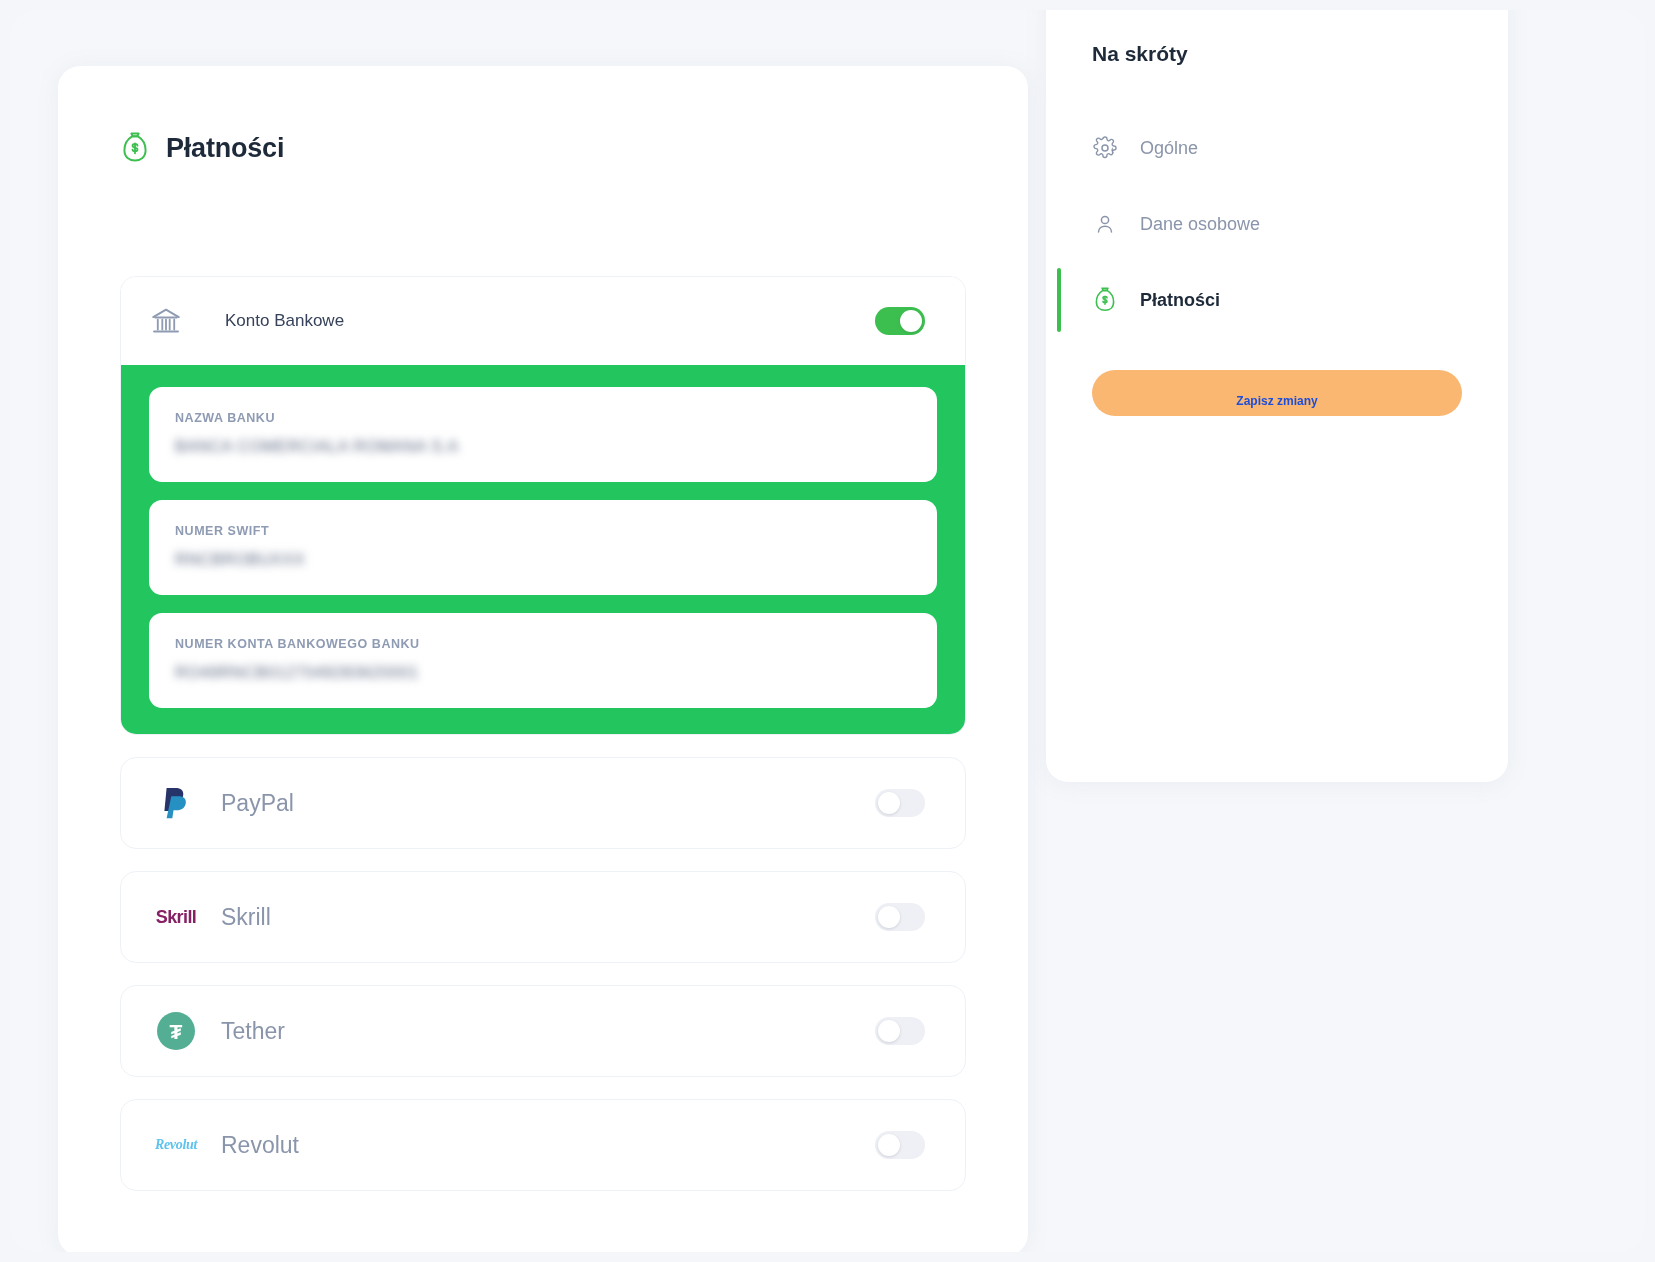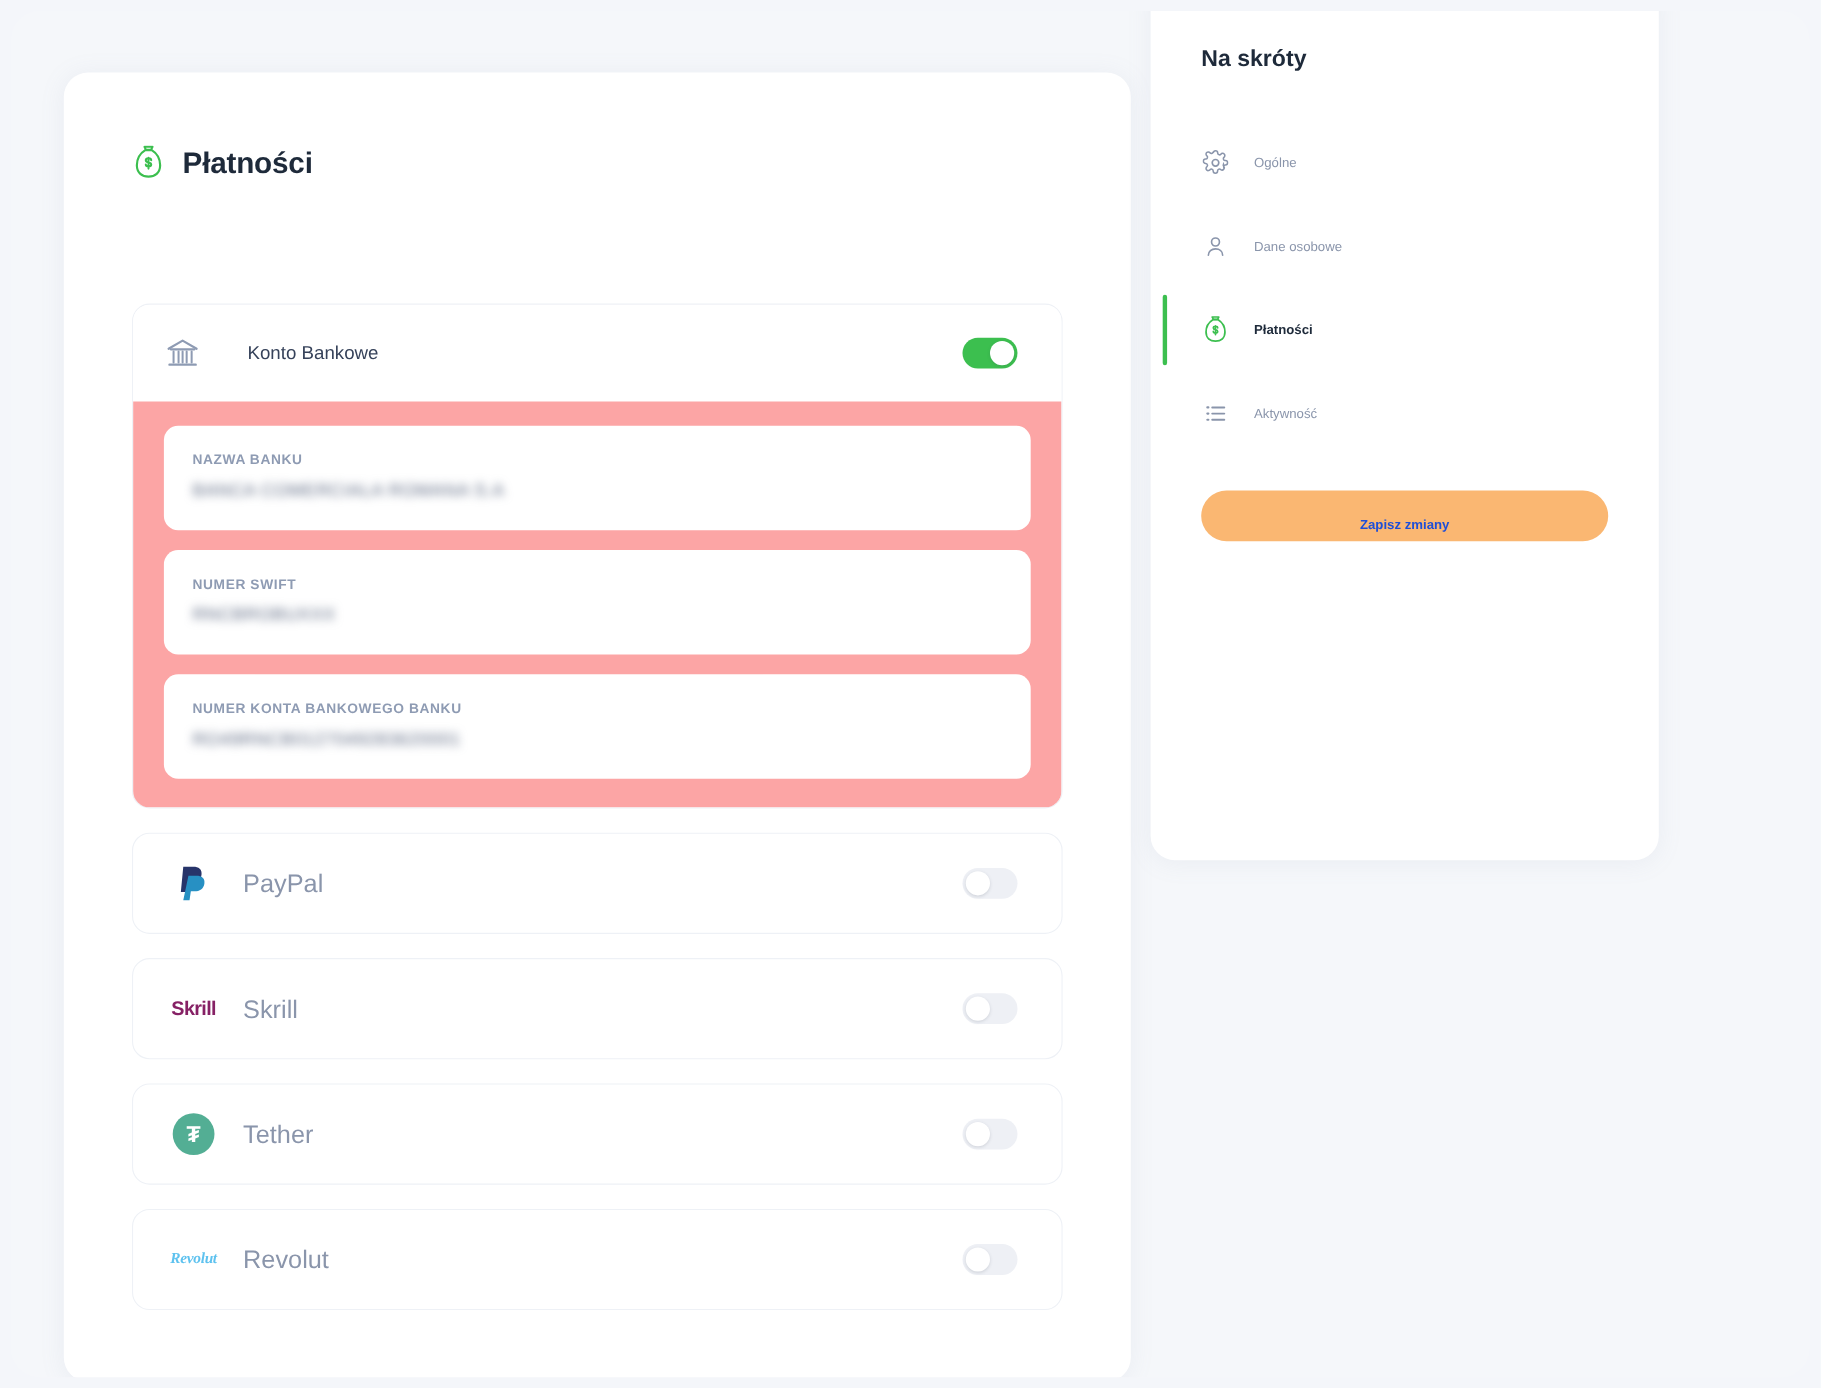--- a/index.html
+++ b/index.html
@@ -87,21 +87,21 @@
   .bank-head-icon { width: 34px; height: 34px; margin-right: 22px; flex: none; }
 
   .bank-head-label {
     font-size: 17px;
     color: #36425a;
     flex: 1;
     margin-left: 20px;
   }
 
   .bank-fields {
-    background: #fca5a5;
+    background: #22c55e;
     padding: 22px 28px 26px 28px;
   }
 
   .field-box {
     background: #ffffff;
     border-radius: 13px;
     padding: 24px 26px 26px 26px;
     margin-bottom: 18px;
     min-height: 92px;
   }
@@ -209,21 +209,21 @@
     width: 26px;
     height: 26px;
     flex: none;
     margin-right: 22px;
     display: flex;
     align-items: center;
     justify-content: center;
   }
 
   .nav-item .nav-label {
-    font-size: 12px;
+    font-size: 18px;
     color: #8a95ab;
   }
 
   .nav-item.active .nav-label {
     color: #1e2a3a;
     font-weight: bold;
   }
 
   .nav-item.active::before {
     content: "";
@@ -414,29 +414,20 @@
               <svg width="24" height="26" viewBox="0 0 24 26" fill="none" xmlns="http://www.w3.org/2000/svg">
                 <path d="M9 1.2h6l-1.1 2.1h-3.8L9 1.2z" stroke="#3cbf4f" stroke-width="1.5" stroke-linejoin="round"></path>
                 <path d="M9.6 3.6c-3.1 1.9-6.2 5.9-6.2 11.3 0 5.6 3.9 8.3 8.6 8.3s8.6-2.7 8.6-8.3c0-5.4-3.1-9.4-6.2-11.3H9.6z" stroke="#3cbf4f" stroke-width="1.6" stroke-linejoin="round"></path>
                 <path d="M12 9.3v8M14 11.1c0-.9-.9-1.5-2-1.5s-2 .6-2 1.5.9 1.4 2 1.6 2 .7 2 1.6-.9 1.5-2 1.5-2-.6-2-1.5" stroke="#3cbf4f" stroke-width="1.5" stroke-linecap="round"></path>
               </svg>
             </span>
             <span class="nav-label">Płatności</span>
           </div>
 
 
-          <div class="nav-item">
-            <span class="nav-icon">
-              <svg width="24" height="24" viewBox="0 0 24 24" fill="none" xmlns="http://www.w3.org/2000/svg">
-                <path d="M9 6.4h11M9 12h11M9 17.6h11" stroke="#8a95ab" stroke-width="1.7" stroke-linecap="round"></path>
-                <path d="M4.6 6.4h.9M4.6 12h.9M4.6 17.6h.9" stroke="#8a95ab" stroke-width="2" stroke-linecap="round"></path>
-              </svg>
-            </span>
-            <span class="nav-label">Aktywność</span>
-          </div>
 
         </div>
 
         <button class="save-btn">Zapisz zmiany</button>
 
       </div>
 
     </div>
   </div>
 </div>

